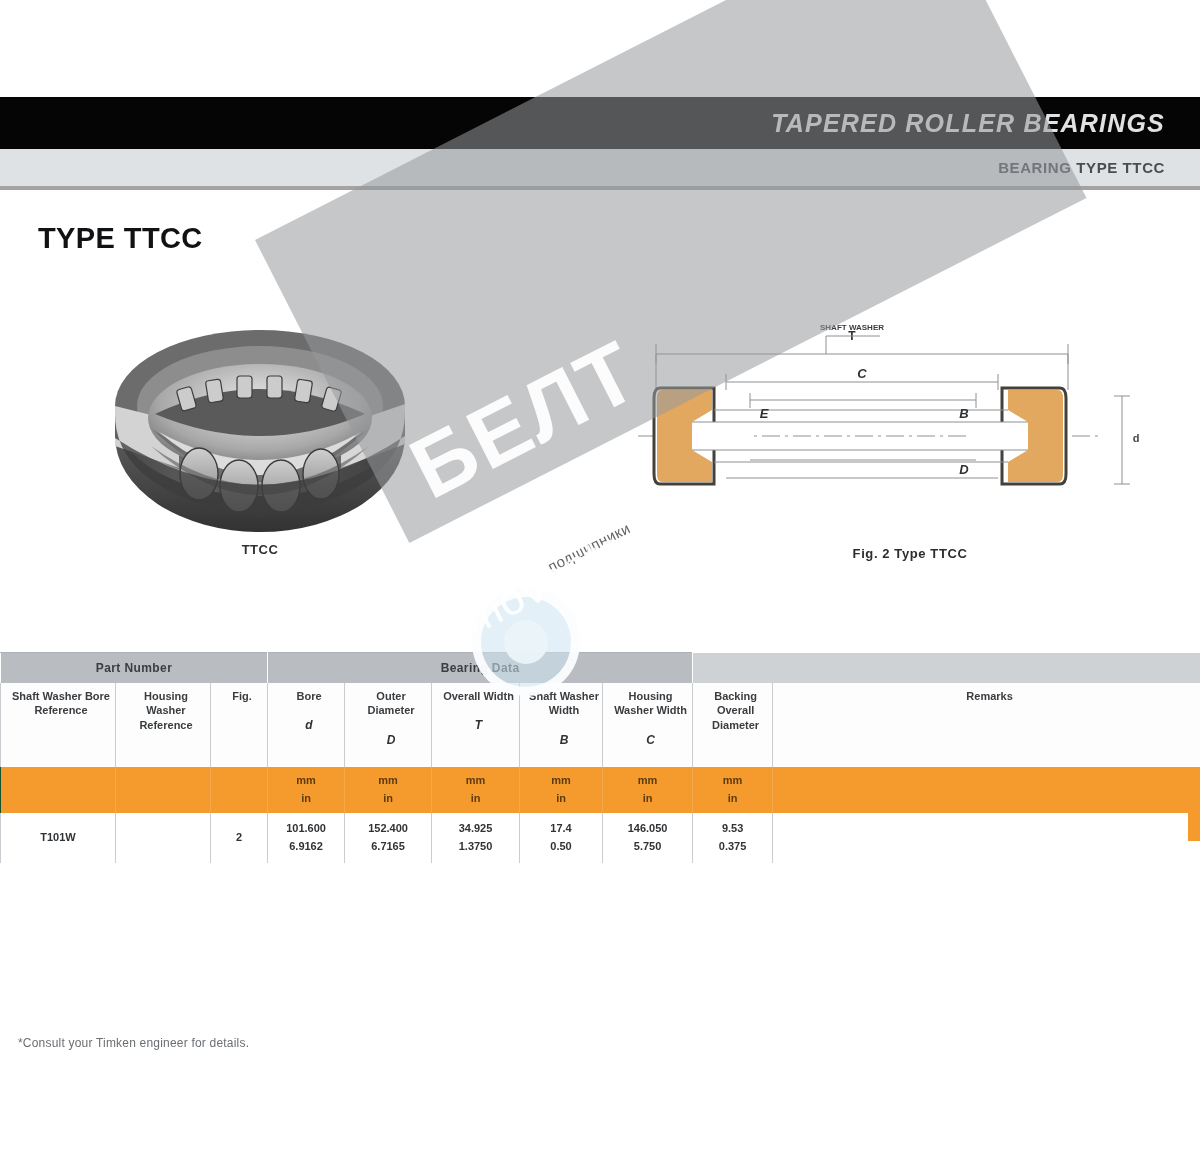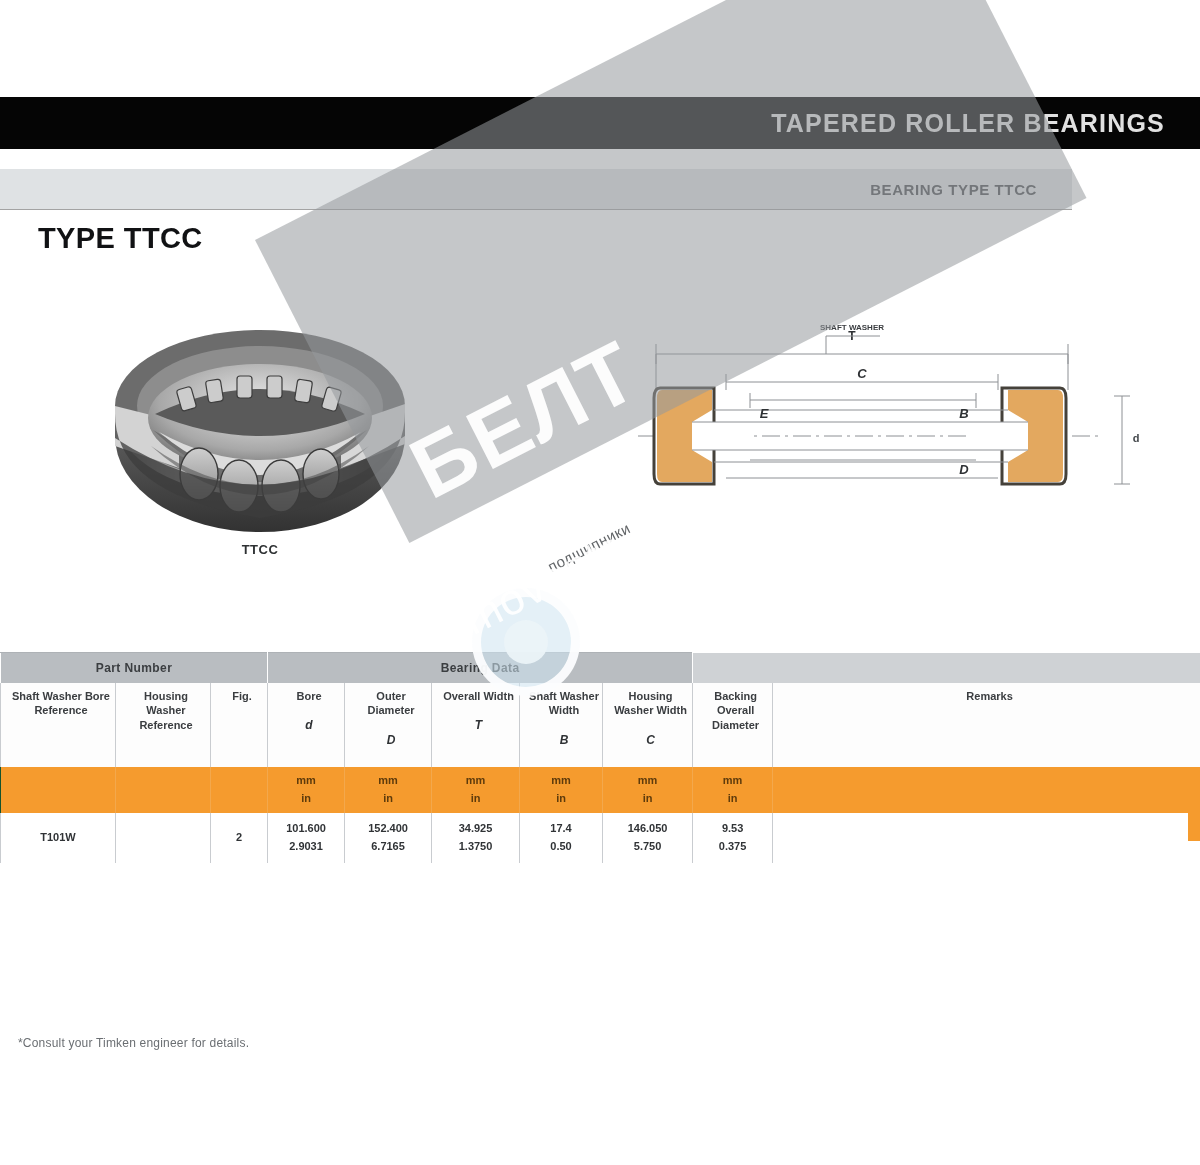--- a/index.html
+++ b/index.html
@@ -26,45 +26,45 @@
     position: absolute;
     left: 0;
     top: 97px;
     width: 1200px;
     height: 52px;
     background: #050505;
     display: flex;
     align-items: center;
     justify-content: flex-end;
     padding-right: 35px;
+    font-style: italic;
   }
   .header-band .title {
     color: #f2f2f2;
     font-size: 25px;
     font-weight: bold;
     letter-spacing: 1.2px;
     text-transform: uppercase;
     filter: blur(0.7px);
     opacity: .93;
   }
 
   
   .subheader-band {
     position: absolute;
     left: 0;
     top: 149px;
-    width: 1072px;
+    width: 1200px;
     height: 41px;
     background: #dfe2e4;
     display: flex;
     align-items: center;
     justify-content: flex-end;
     padding-right: 35px;
-    border-bottom: 1px solid #a3a3a3;
-    margin-top: 20px;
+    border-bottom: 4px solid #a3a3a3;
   }
   .subheader-band .subtitle {
     color: #4a4d50;
     font-size: 15px;
     font-weight: bold;
     letter-spacing: .6px;
     text-transform: uppercase;
     filter: blur(0.55px);
   }
 
@@ -450,20 +450,21 @@
         <text x="334" y="156" font-family="Liberation Sans, sans-serif" font-size="13" font-style="italic" font-weight="bold" fill="#2e3134" text-anchor="middle">D</text>
         <text x="506" y="124" font-family="Liberation Sans, sans-serif" font-size="11" font-weight="bold" fill="#44484c" text-anchor="middle">d</text>
 
         <g stroke="#8d9094" stroke-width="1" fill="none">
           <line x1="196" y1="18" x2="196" y2="36"></line>
           <line x1="196" y1="18" x2="250" y2="18"></line>
         </g>
         <text x="222" y="12" font-family="Liberation Sans, sans-serif" font-size="8" font-weight="bold" fill="#3a3d40" text-anchor="middle">SHAFT WASHER</text>
       </svg>
     </div>
+    <div class="diagram-caption">Fig. 2 Type TTCC</div>
   </div>
 
   <div class="spec-table">
     <table class="tbl">
       <colgroup>
         <col style="width:115px">
         <col style="width:95px">
         <col style="width:57px">
         <col style="width:77px">
         <col style="width:87px">
@@ -549,21 +550,21 @@
         </td>
         <td class="bare"></td>
       </tr>
 
       <tr class="data-row">
         <td>T101W</td>
         <td></td>
         <td>2</td>
         <td>
           <span>101.600</span>
-          <span class="u2">2.9031</span>
+          <span class="u2">6.9162</span>
         </td>
         <td>
           <span>152.400</span>
           <span class="u2">6.7165</span>
         </td>
         <td>
           <span>34.925</span>
           <span class="u2">1.3750</span>
         </td>
         <td>

